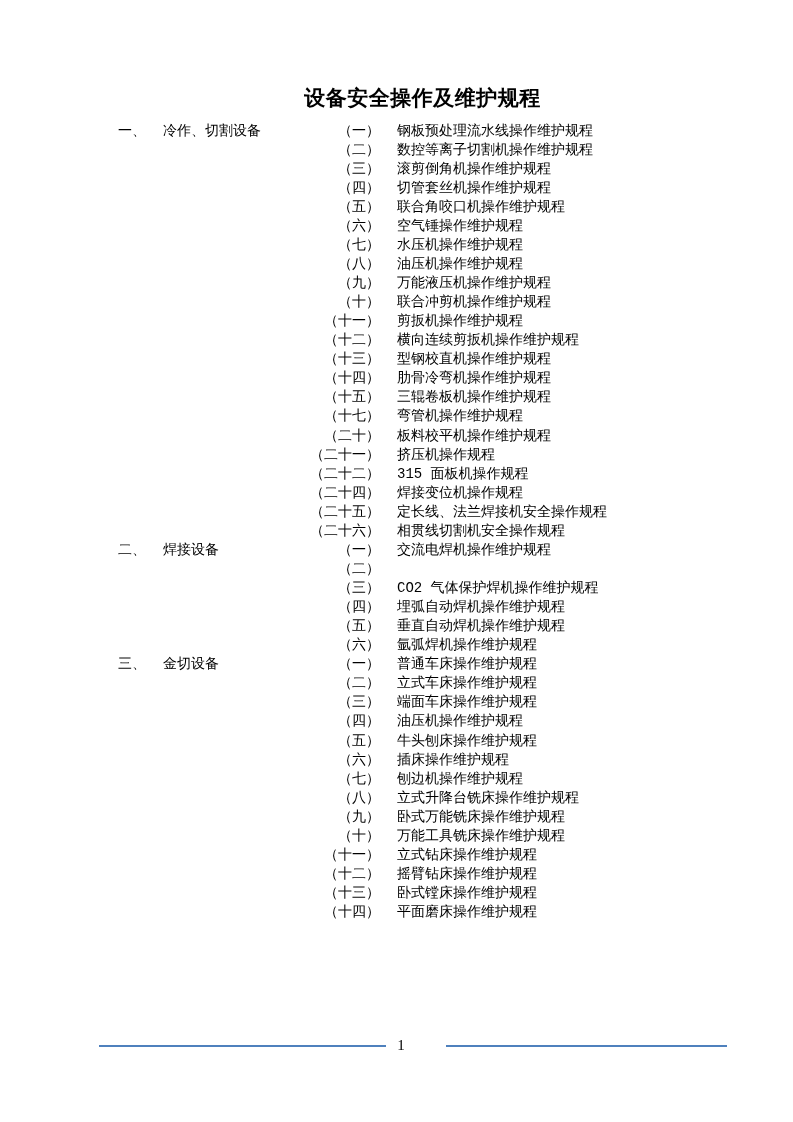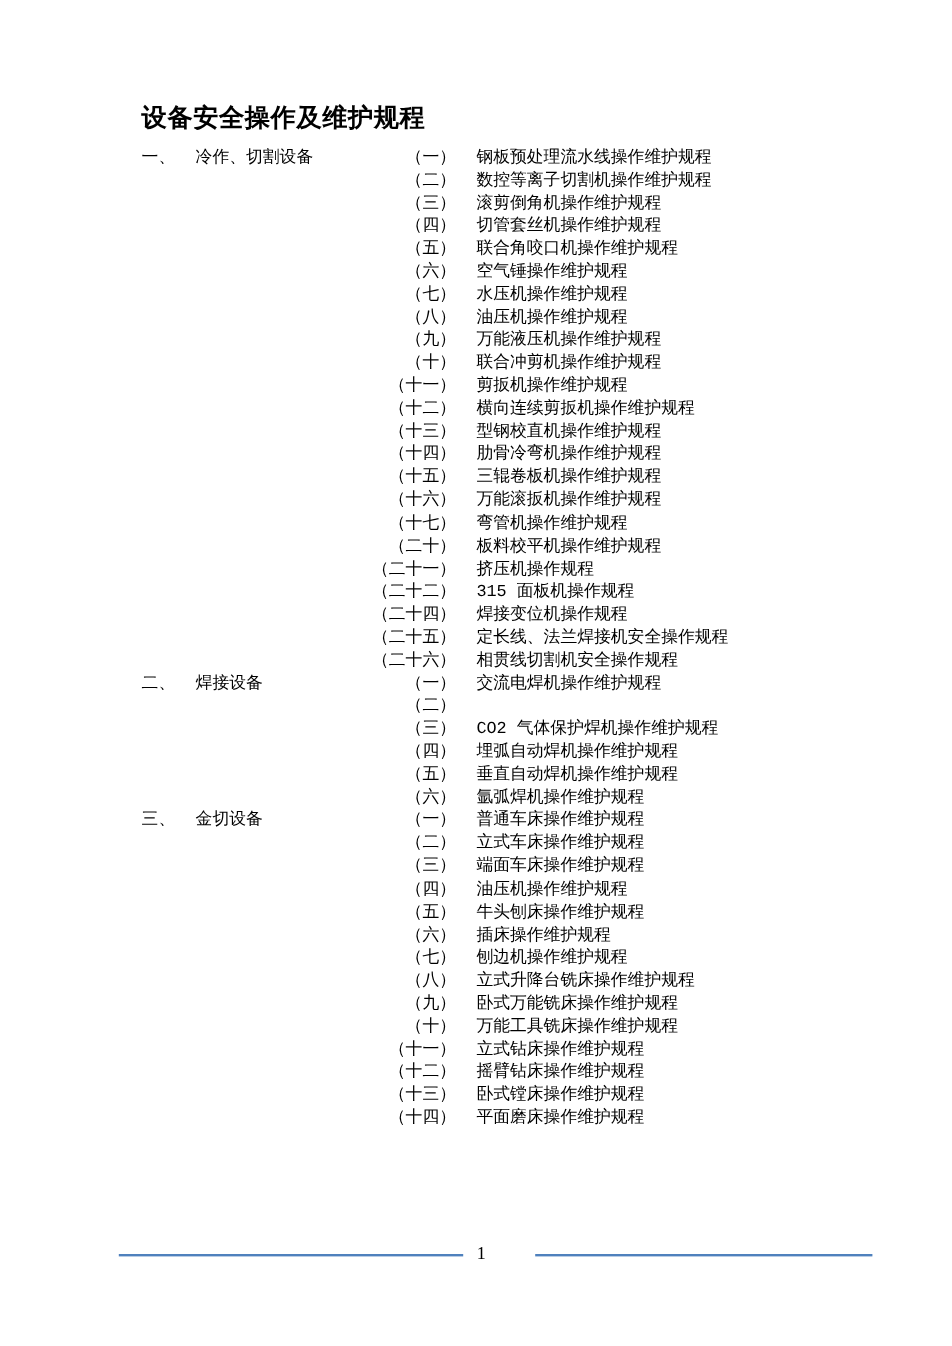--- a/index.html
+++ b/index.html
@@ -14,21 +14,21 @@
     background: #ffffff;
     overflow: hidden;
     color: #000000;
   }
   .title {
     position: absolute;
     top: 84px;
     left: 118px;
     width: 609px;
     margin: 0;
-    text-align: left;
+    text-align: center;
     font-family: Liberation Mono, monospace;
     font-size: 21px;
     font-weight: bold;
     letter-spacing: 0.5px;
     white-space: nowrap;
   }
   .toc {
     position: absolute;
     top: 121px;
     left: 118px;
@@ -155,26 +155,20 @@
       </div>
       <div class="row">
         <span class="sec-num"></span>
         <span class="sec-name"></span>
         <span class="item-num">（十五）</span>
         <span class="item-text">三辊卷板机操作维护规程</span>
       </div>
       <div class="row">
         <span class="sec-num"></span>
         <span class="sec-name"></span>
-        <span class="item-num">（十六）</span>
-        <span class="item-text">万能滚扳机操作维护规程</span>
-      </div>
-      <div class="row">
-        <span class="sec-num"></span>
-        <span class="sec-name"></span>
         <span class="item-num">（十七）</span>
         <span class="item-text">弯管机操作维护规程</span>
       </div>
       <div class="row">
         <span class="sec-num"></span>
         <span class="sec-name"></span>
         <span class="item-num">（二十）</span>
         <span class="item-text">板料校平机操作维护规程</span>
       </div>
       <div class="row">

